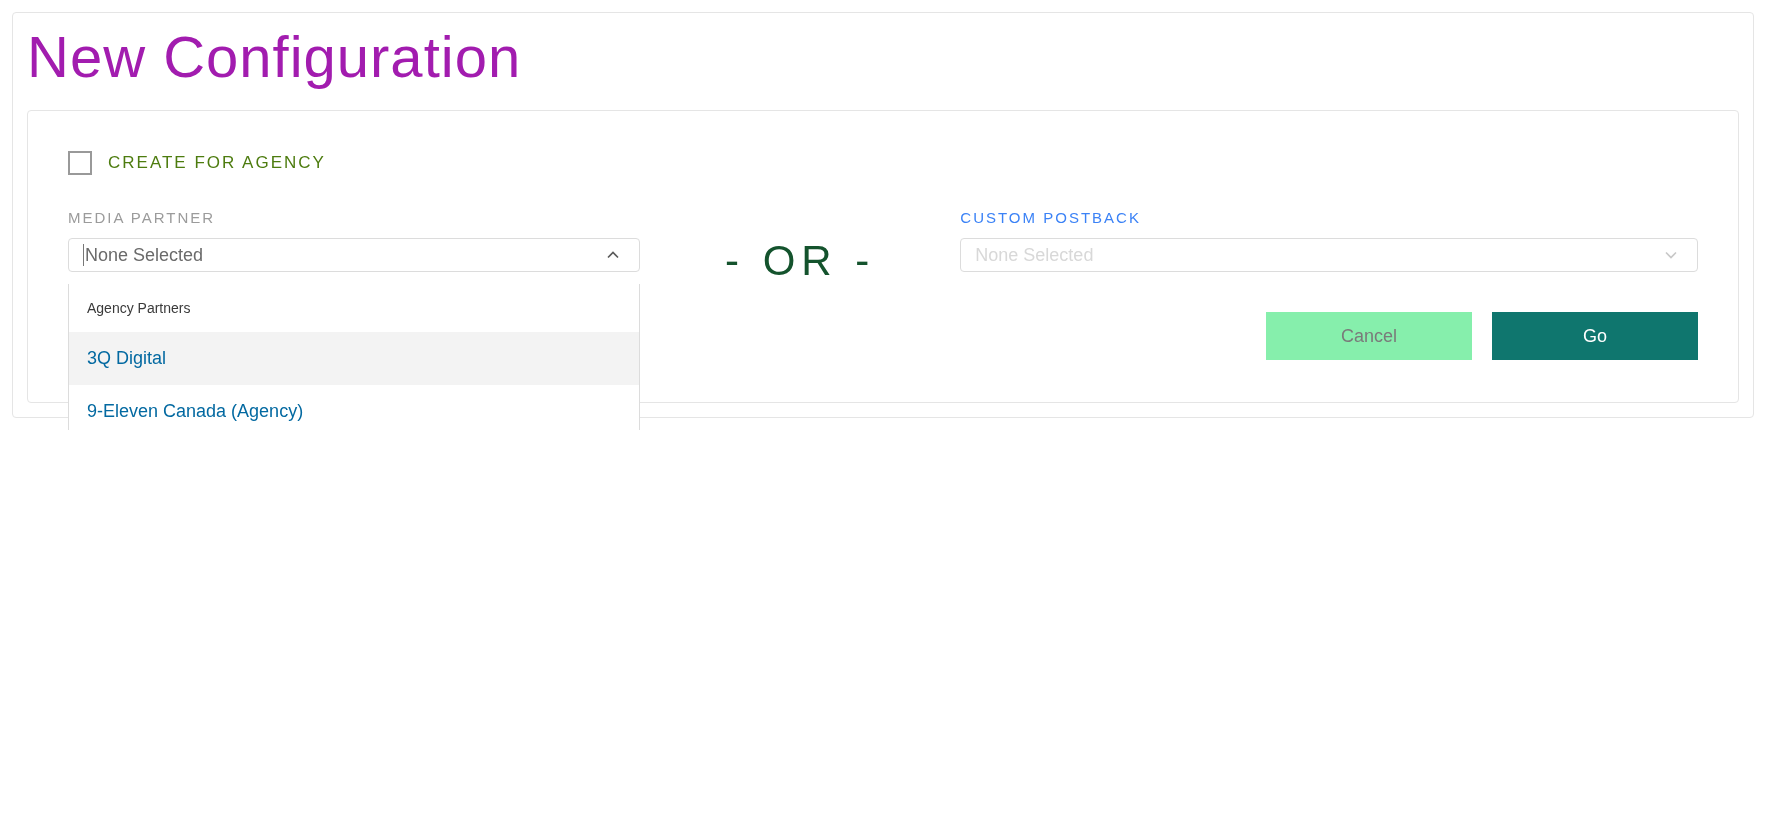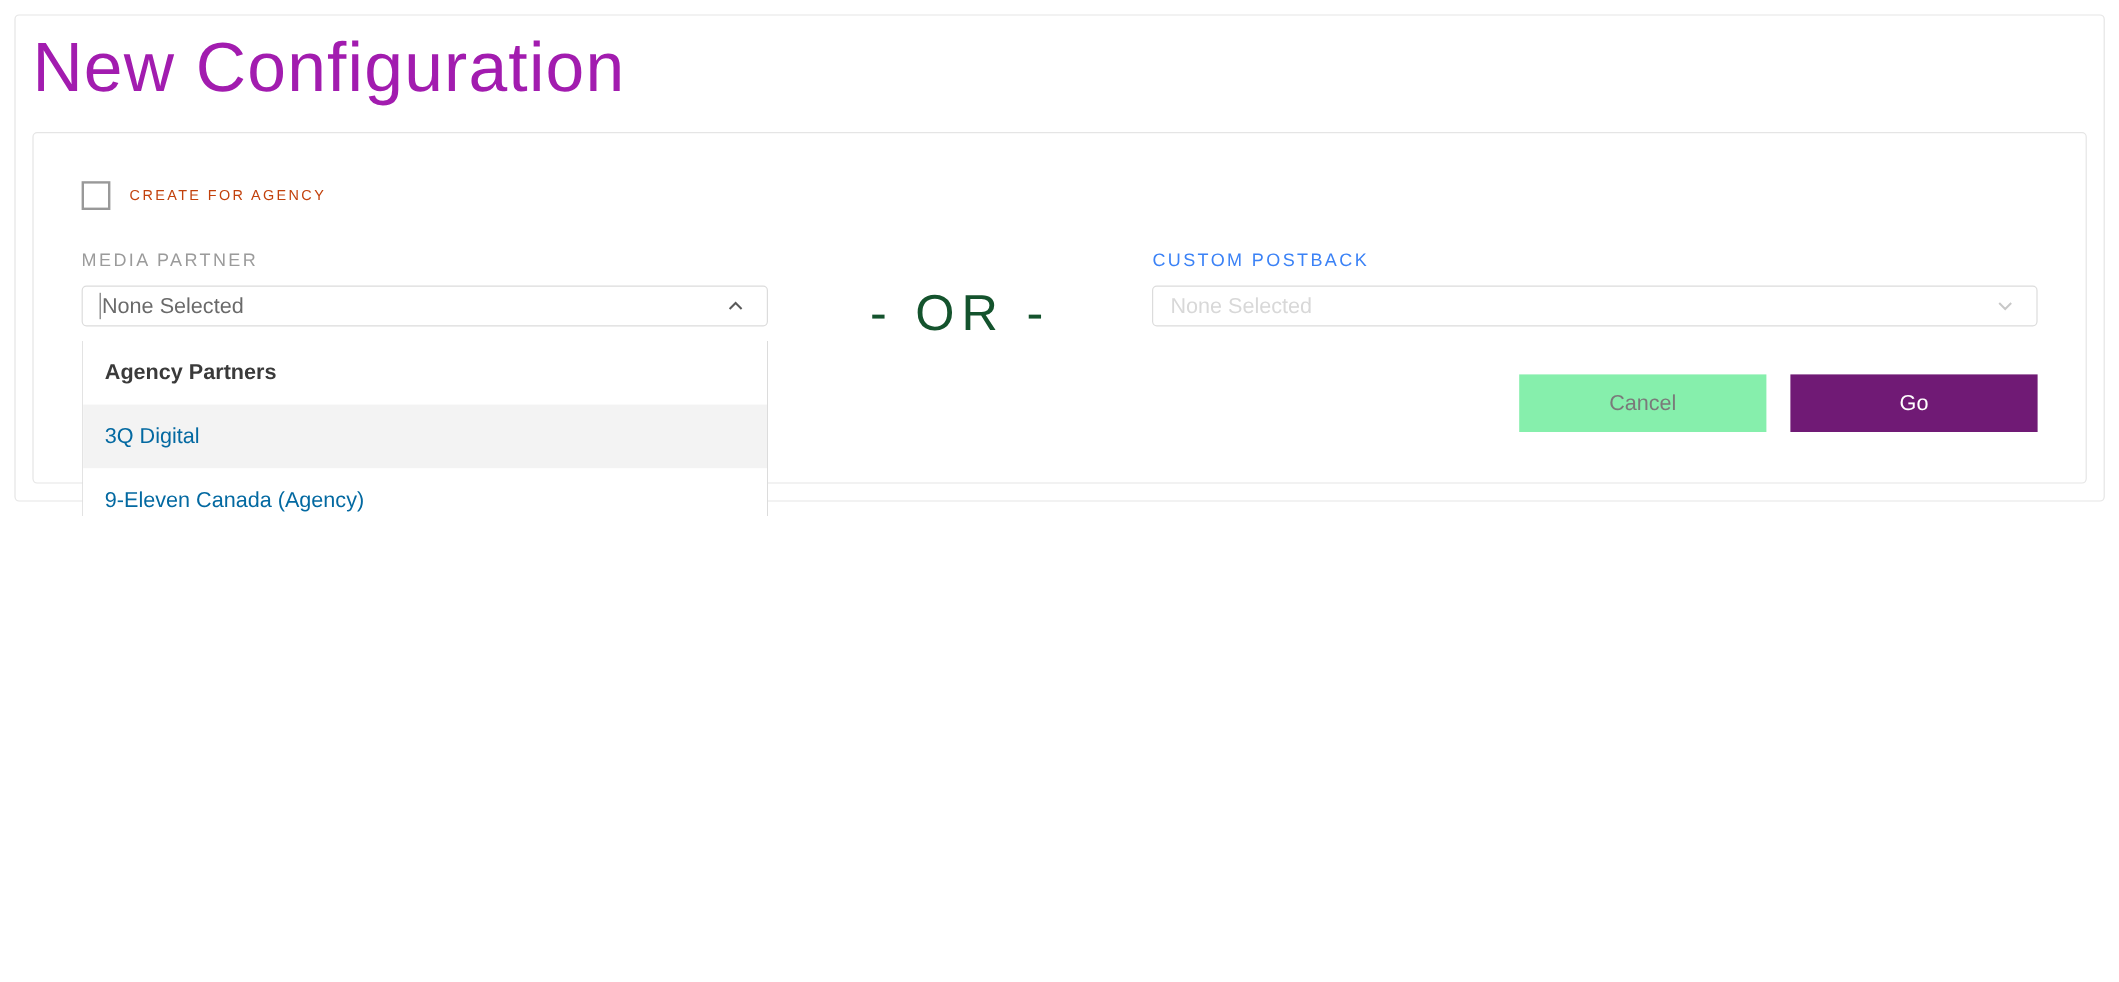--- a/index.html
+++ b/index.html
@@ -48,23 +48,23 @@
     .checkbox {
       width: 24px;
       height: 24px;
       border: 2px solid #999;
       background: #fff;
       cursor: pointer;
       flex-shrink: 0;
     }
     
     .checkbox-label {
-      font-size: 12px;
+      font-size: 17px;
       letter-spacing: 2px;
-      color: #c2410c;
+      color: #4d7c0f;
       font-weight: 400;
     }
     
     .row {
       display: flex;
       align-items: flex-start;
       gap: 5px;
       justify-content: center;
     }
     
@@ -176,22 +176,22 @@
       background: #f5f5f5;
     }
     
     .dropdown-list::-webkit-scrollbar-thumb {
       background: #bdbdbd;
       border-radius: 5px;
     }
     
     .dropdown-header {
       padding: 16px 18px;
-      font-size: 18px;
-      font-weight: 700;
+      font-size: 14px;
+      font-weight: 400;
       color: #3a3a3a;
     }
     
     .dropdown-item {
       padding: 16px 18px;
       font-size: 18px;
       color: #0369a1;
       cursor: pointer;
     }
     
@@ -214,21 +214,21 @@
       cursor: pointer;
       font-family: inherit;
     }
     
     .btn-cancel {
       background: #86efac;
       color: #7a7a7a;
     }
     
     .btn-go {
-      background: #701a75;
+      background: #0f766e;
       color: #fff;
     }
   </style>
 </head>
 <body>
 
 <div class="outer-container">
   <h1 class="page-title">New Configuration</h1>
 
   <div class="form-card">

